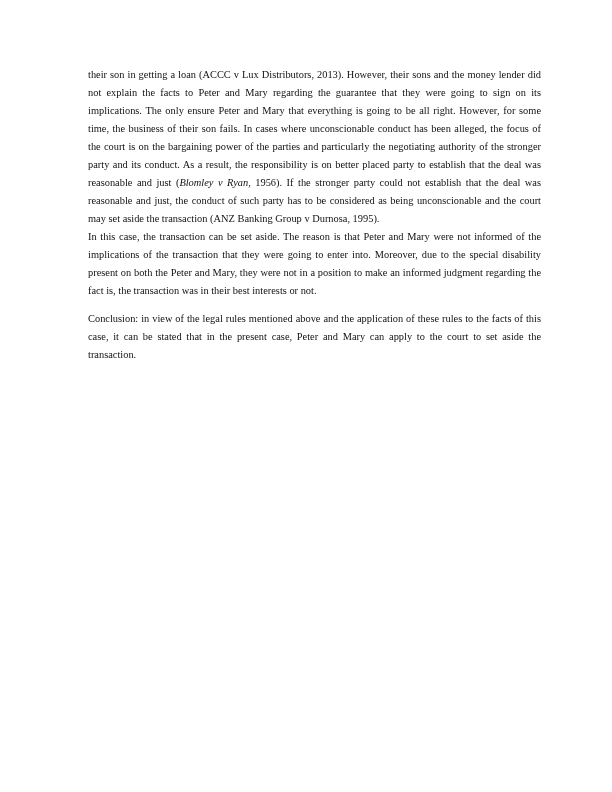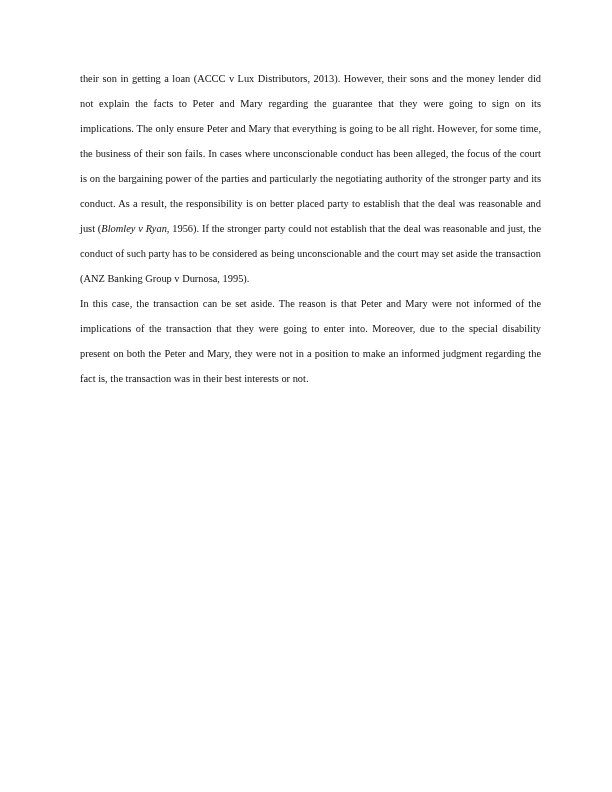--- a/index.html
+++ b/index.html
@@ -17,23 +17,23 @@
     color: #000000;
     overflow: hidden;
   }
   .content {
     position: absolute;
     left: 72px;
     top: 66px;
     width: 469px;
   }
   p {
-    margin: 0 0 0 8px;
+    margin: 0 0 0 16px;
     font-size: 10.4px;
-    line-height: 25px;
+    line-height: 18px;
     text-align: justify;
     text-justify: inter-word;
     color: #111111;
   }
   p.gap-before {
     margin-top: 10px;
   }
   .italic {
     font-style: italic;
   }
@@ -42,14 +42,17 @@
 <body>
 
 <div class="page">
   <div class="content">
     <p>
       <span>their son in getting a loan (ACCC v Lux Distributors, 2013). However, their sons and the money lender did not explain the facts to Peter and Mary regarding the guarantee that they were going to sign on its implications. The only ensure Peter and Mary that everything is going to be all right. However, for some time, the business of their son fails. In cases where unconscionable conduct has been alleged, the focus of the court is on the bargaining power of the parties and particularly the negotiating authority of the stronger party and its conduct. As a result, the responsibility is on better placed party to establish that the deal was reasonable and just (</span><span class="italic">Blomley v Ryan</span><span>, 1956). If the stronger party could not establish that the deal was reasonable and just, the conduct of such party has to be considered as being unconscionable and the court may set aside the transaction (ANZ Banking Group v Durnosa, 1995).</span>
     </p>
     <p>
       <span>In this case, the transaction can be set aside. The reason is that Peter and Mary were not informed of the implications of the transaction that they were going to enter into. Moreover, due to the special disability present on both the Peter and Mary, they were not in a position to make an informed judgment regarding the fact is, the transaction was in their best interests or not.</span>
     </p>
+    <p class="gap-before">
+      <span>Conclusion: in view of the legal rules mentioned above and the application of these rules to the facts of this case, it can be stated that in the present case, Peter and Mary can apply to the court to set aside the transaction.</span>
+    </p>
   </div>
 </div>
 
 </body></html>

